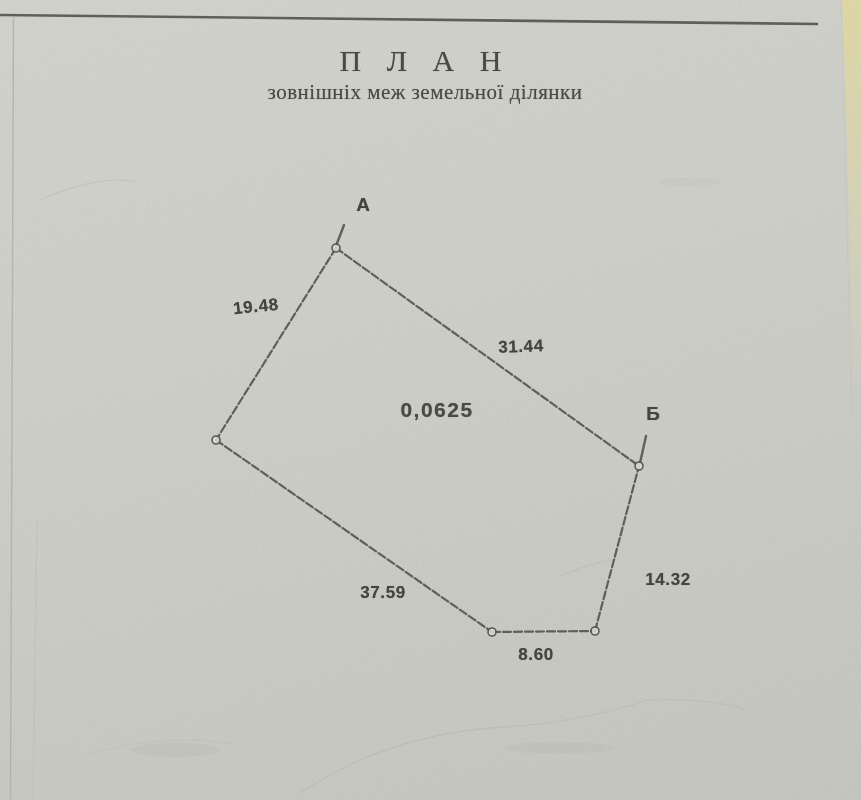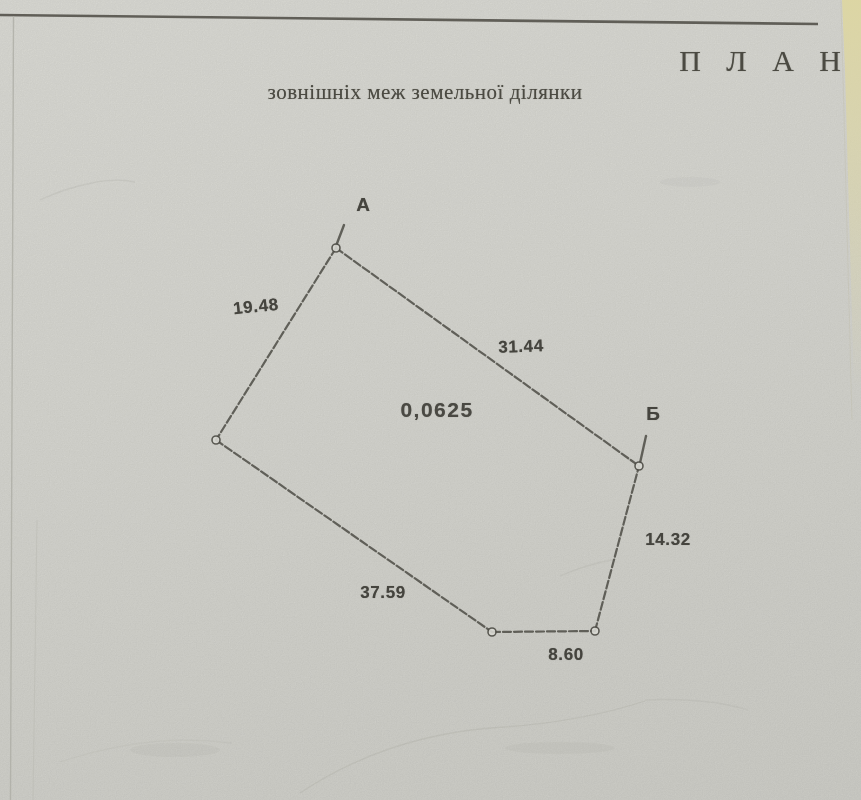--- a/index.html
+++ b/index.html
@@ -15,21 +15,20 @@
   }
   .svg-layer{position:absolute;left:0;top:0;width:861px;height:800px;}
   .header{
     position:absolute;left:0;top:44px;width:850px;text-align:center;
     color:#4b4a42;
   }
   .title{
     font-family:"Liberation Serif",serif;
     font-size:30px;line-height:34px;letter-spacing:9px;
     text-shadow:0 0 1px rgba(75,74,66,.55);
-    text-align:right;
   }
   .subtitle{
     font-family:Liberation Serif, serif;
     font-size:21px;line-height:28px;letter-spacing:.5px;
     text-shadow:0 0 .8px rgba(75,74,66,.5);
   }
   .plan-label{
     position:absolute;transform:translate(-50%,-50%);
     font-weight:700;font-size:17px;color:#45443e;
     letter-spacing:.6px;white-space:nowrap;
@@ -104,19 +103,19 @@
     <div class="title">П Л А Н</div>
     <div class="subtitle">зовнішніх меж земельної ділянки</div>
   </div>
 
   <div class="area-label">0,0625</div>
 
   <div id="labels">
       <div class="plan-label" style="left: 256px; top: 307px; transform: translate(-50%, -50%) rotate(-6deg);">19.48</div>
       <div class="plan-label" style="left: 521px; top: 347px; transform: translate(-50%, -50%) rotate(-2deg);">31.44</div>
       <div class="plan-label" style="left: 383px; top: 593px;">37.59</div>
-      <div class="plan-label" style="left: 566px; top: 655px;">8.60</div>
-      <div class="plan-label" style="left: 668px; top: 540px;">14.32</div>
+      <div class="plan-label" style="left: 536px; top: 655px;">8.60</div>
+      <div class="plan-label" style="left: 668px; top: 580px;">14.32</div>
       <div class="plan-label vertex-label" style="left: 363px; top: 205px;">А</div>
       <div class="plan-label vertex-label" style="left: 653px; top: 414px;">Б</div>
     </div>
 
 </div>
 
 </body></html>

